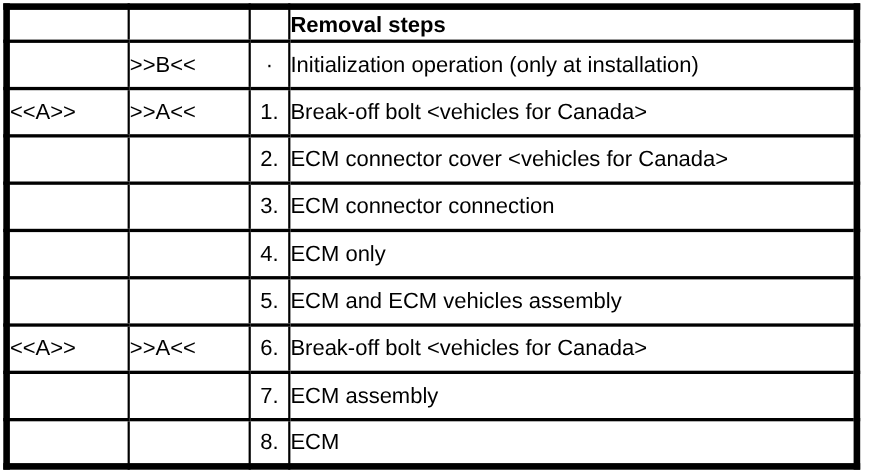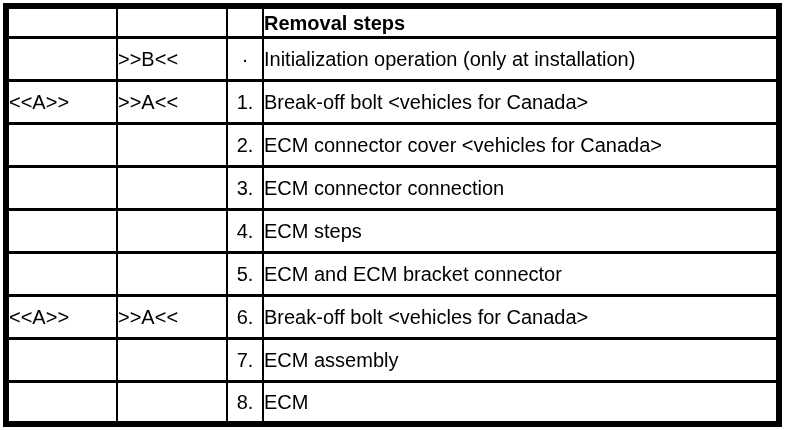--- a/index.html
+++ b/index.html
@@ -97,27 +97,27 @@
       <tr class="data-row">
         <td class="col-marker-a"></td>
         <td class="col-marker-b"></td>
         <td class="col-step">3.</td>
         <td class="col-desc">ECM connector connection</td>
       </tr>
       <tr class="data-row">
         <td class="col-marker-a"></td>
         <td class="col-marker-b"></td>
         <td class="col-step">4.</td>
-        <td class="col-desc">ECM steps</td>
+        <td class="col-desc">ECM only</td>
       </tr>
       <tr class="data-row">
         <td class="col-marker-a"></td>
         <td class="col-marker-b"></td>
         <td class="col-step">5.</td>
-        <td class="col-desc">ECM and ECM bracket connector</td>
+        <td class="col-desc">ECM and ECM vehicles assembly</td>
       </tr>
       <tr class="data-row">
         <td class="col-marker-a">&lt;&lt;A&gt;&gt;</td>
         <td class="col-marker-b">&gt;&gt;A&lt;&lt;</td>
         <td class="col-step">6.</td>
         <td class="col-desc">Break-off bolt &lt;vehicles for Canada&gt;</td>
       </tr>
       <tr class="data-row">
         <td class="col-marker-a"></td>
         <td class="col-marker-b"></td>

